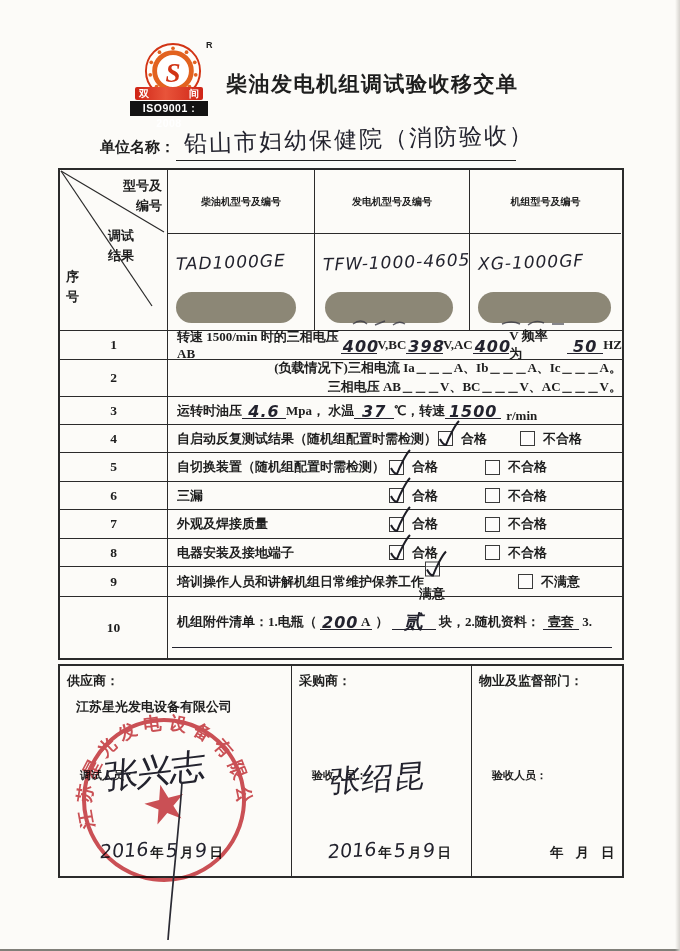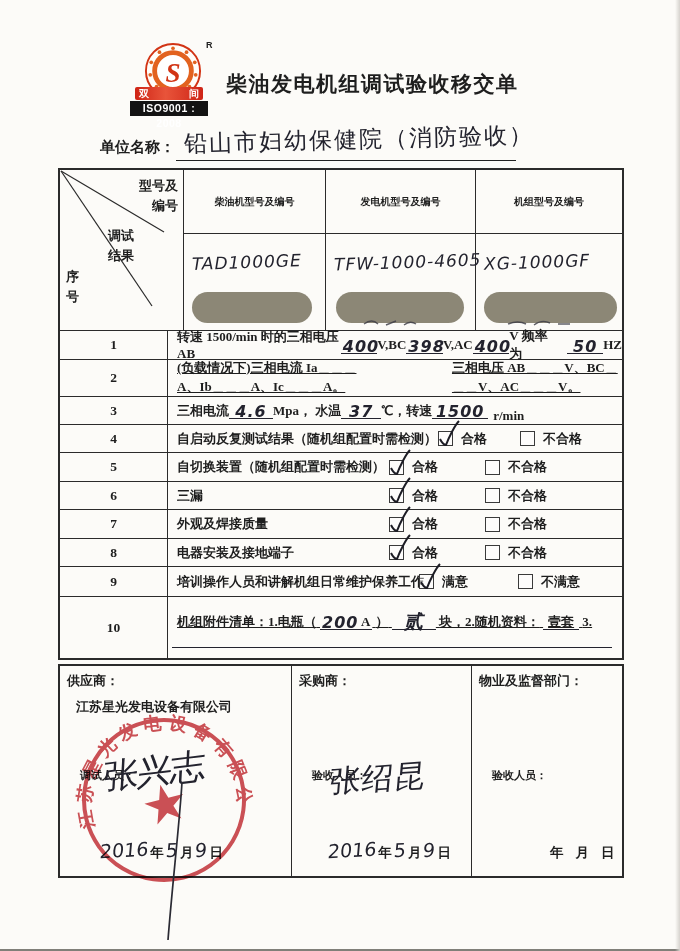--- a/index.html
+++ b/index.html
@@ -22,38 +22,38 @@
   .title{left:226px;top:70px;width:300px;font-size:21px;letter-spacing:1.5px;font-weight:bold;white-space:nowrap;}
 
   
   .unit-label{left:100px;top:138px;font-size:15px;font-weight:bold;}
   .unit-underline{left:176px;top:160px;width:340px;border-bottom:1.6px solid #222;height:0;}
   .unit-value{left:184px;top:124px;font-size:23px;letter-spacing:2px;transform:rotate(-1.5deg);white-space:nowrap;}
 
   
   .tbl{left:58px;top:168px;width:566px;border:2px solid #2b2b2b;box-sizing:border-box;background:transparent;}
   .tbl-head{display:flex;height:160px;}
-  .corner{width:124px;border-right:1.3px solid #2b2b2b;position:relative;box-sizing:border-box;flex:none;}
+  .corner{width:108px;border-right:1.3px solid #2b2b2b;position:relative;box-sizing:border-box;flex:none;}
   .corner svg{position:absolute;left:0;top:0;}
   .c-top{position:absolute;top:6px;right:5px;font-size:13px;font-weight:bold;text-align:right;white-space:pre-line;line-height:1.5;}
   .c-mid{position:absolute;top:56px;left:48px;font-size:13px;font-weight:bold;white-space:pre-line;line-height:1.5;}
   .c-bot{position:absolute;bottom:24px;left:6px;font-size:13px;font-weight:bold;white-space:pre-line;line-height:1.5;}
   .spec-col{position:relative;box-sizing:border-box;border-right:1.3px solid #2b2b2b;}
   .spec-col.last{border-right:none;}
   .spec-head{height:64px;border-bottom:1.3px solid #2b2b2b;display:flex;align-items:center;justify-content:center;
              font-size:10px;font-weight:bold;box-sizing:border-box;}
   .spec-model{position:absolute;left:8px;top:82px;font-size:17px;letter-spacing:1px;transform:rotate(-2deg);white-space:nowrap;}
   .blob{position:absolute;bottom:7px;height:31px;border-radius:16px;background:#8c8776;}
   .remnant{position:absolute;bottom:2px;stroke:#3a3a44;stroke-width:1.4;fill:none;opacity:.8;}
 
   .row{display:flex;border-top:1.3px solid #2b2b2b;box-sizing:border-box;}
   .num{width:108px;flex:none;border-right:1.3px solid #2b2b2b;display:flex;align-items:center;justify-content:center;
        font-size:13.5px;font-weight:bold;box-sizing:border-box;}
   .content{flex:1;position:relative;display:flex;align-items:center;padding-left:9px;font-size:13px;font-weight:600;box-sizing:border-box;}
-  .content.col{flex-direction:row;align-items:center;justify-content:center;line-height:1.45;text-decoration:underline;}
+  .content.col{flex-direction:column;align-items:flex-end;justify-content:center;line-height:1.45;}
   .bl{display:inline-block;border-bottom:1.4px solid #23232e;text-align:center;padding:0 2px;line-height:1;}
   .bl .hw{font-size:16px;position:relative;top:2px;letter-spacing:1px;}
   .indent2{margin-left:74px;}
 
   .cg{position:absolute;display:flex;align-items:center;gap:8px;top:50%;transform:translateY(-50%);}
   .cbox{width:13px;height:13px;border:1.5px solid #3a3a3a;position:relative;flex:none;background:rgba(255,255,255,.4);}
   .tick{position:absolute;left:-2px;top:-14px;overflow:visible;}
   .cg .lab{font-size:13px;font-weight:bold;white-space:nowrap;}
 
   .r10-line{position:relative;width:100%;}
@@ -174,21 +174,21 @@
       <div class="num">2</div>
       <div class="content col">
         <span>(负载情况下)三相电流 Ia＿＿＿A、Ib＿＿＿A、Ic＿＿＿A。</span>
         <span class="indent2">三相电压 AB＿＿＿V、BC＿＿＿V、AC＿＿＿V。</span>
       </div>
     </div>
 
     <div class="row" style="height:28px;">
       <div class="num">3</div>
       <div class="content">
-        <span>三相电流</span>
+        <span>运转时油压</span>
         <span class="bl" style="min-width:40px;"><span class="hw">4.6</span></span>
         <span>Mpa，  水温</span>
         <span class="bl" style="min-width:36px;"><span class="hw">37</span></span>
         <span>℃，转速</span>
         <span class="bl" style="min-width:52px;"><span class="hw">1500</span></span>
         <span class="u-print" style="border-bottom:none;margin-top:10px;">r/min</span>
       </div>
     </div>
 
     <div class="row" style="height:28px;">
@@ -283,21 +283,21 @@
           <span class="cbox"></span>
           <span class="lab">不合格</span>
         </span>
       </div>
     </div>
 
     <div class="row" style="height:30px;">
       <div class="num">9</div>
       <div class="content">
         <span>培训操作人员和讲解机组日常维护保养工作</span>
-        <span class="cg" style="left:251px;">
+        <span class="cg" style="left:251px;flex-direction:column;">
           <span class="cbox">
             <svg class="tick" width="24" height="30">
                 <path d="M3 21 C5 25 7 27 9 27 C12 19 18 7 22 3" stroke="#1c1c24" stroke-width="2" fill="none"></path>
               </svg>
           </span>
           <span class="lab">满意</span>
         </span>
         <span class="cg" style="left:350px;">
           <span class="cbox"></span>
           <span class="lab">不满意</span>

